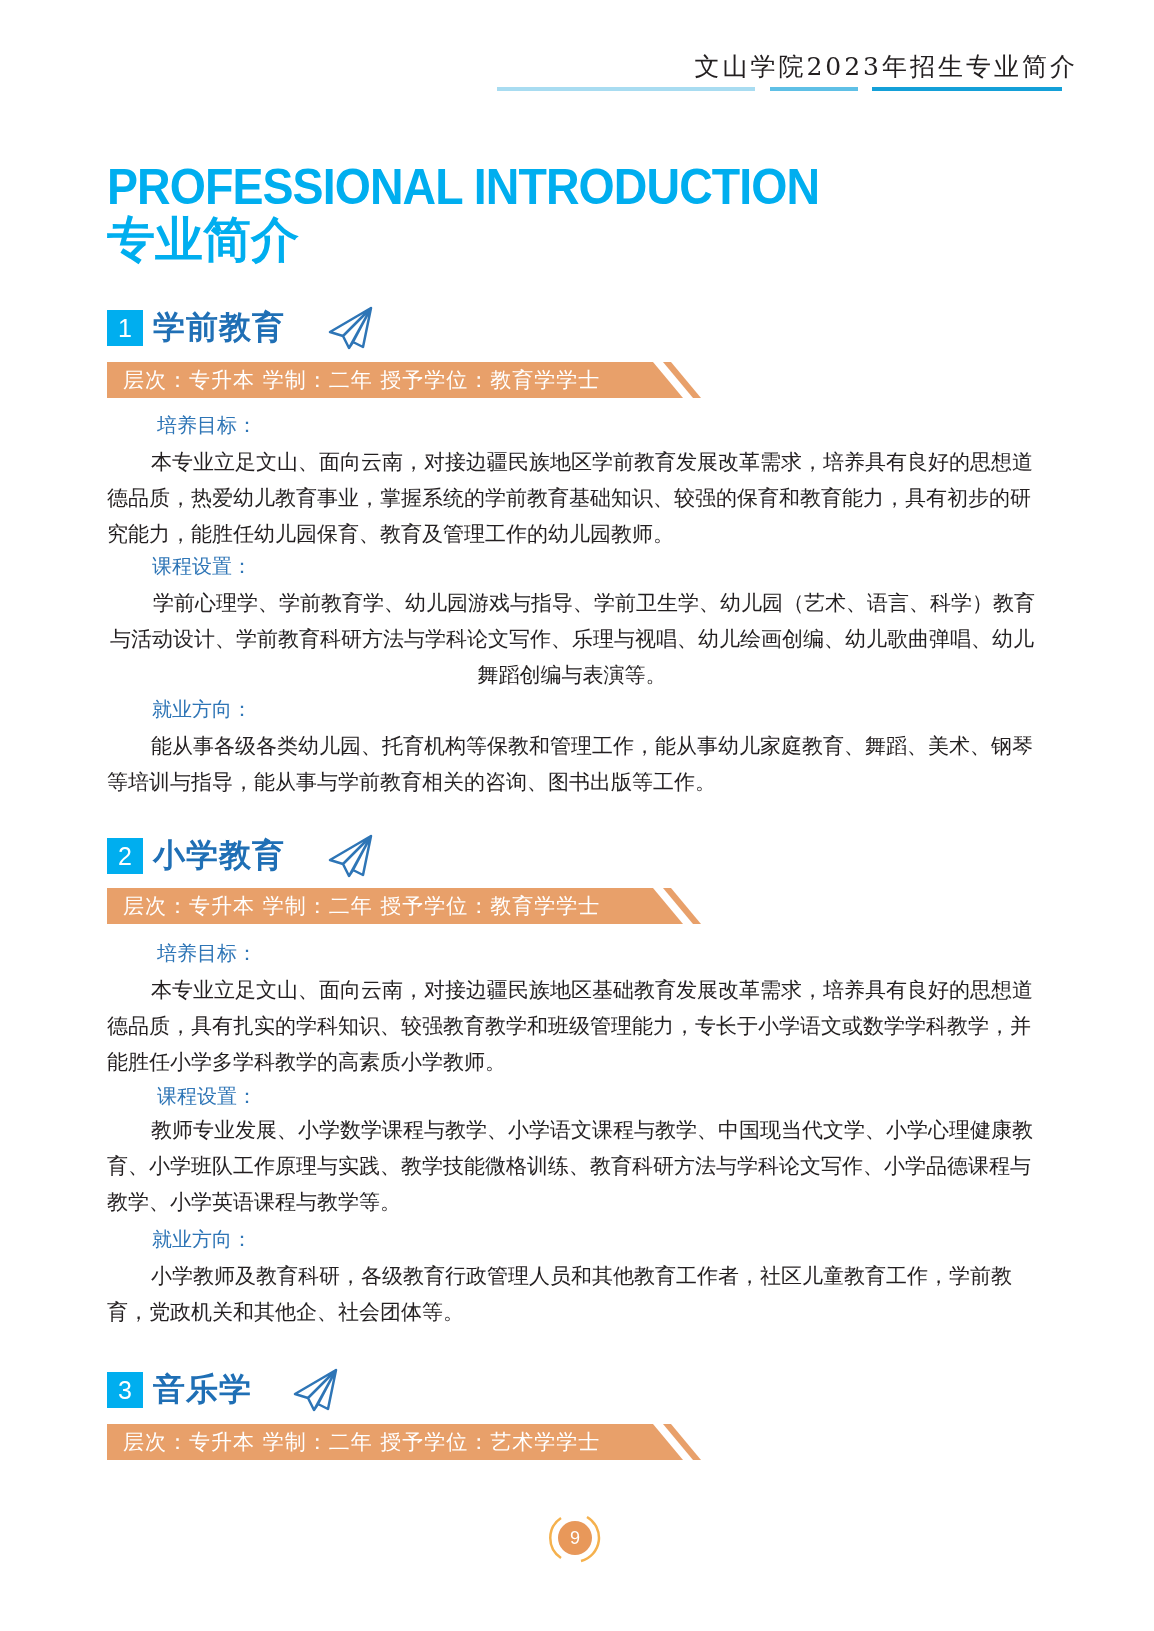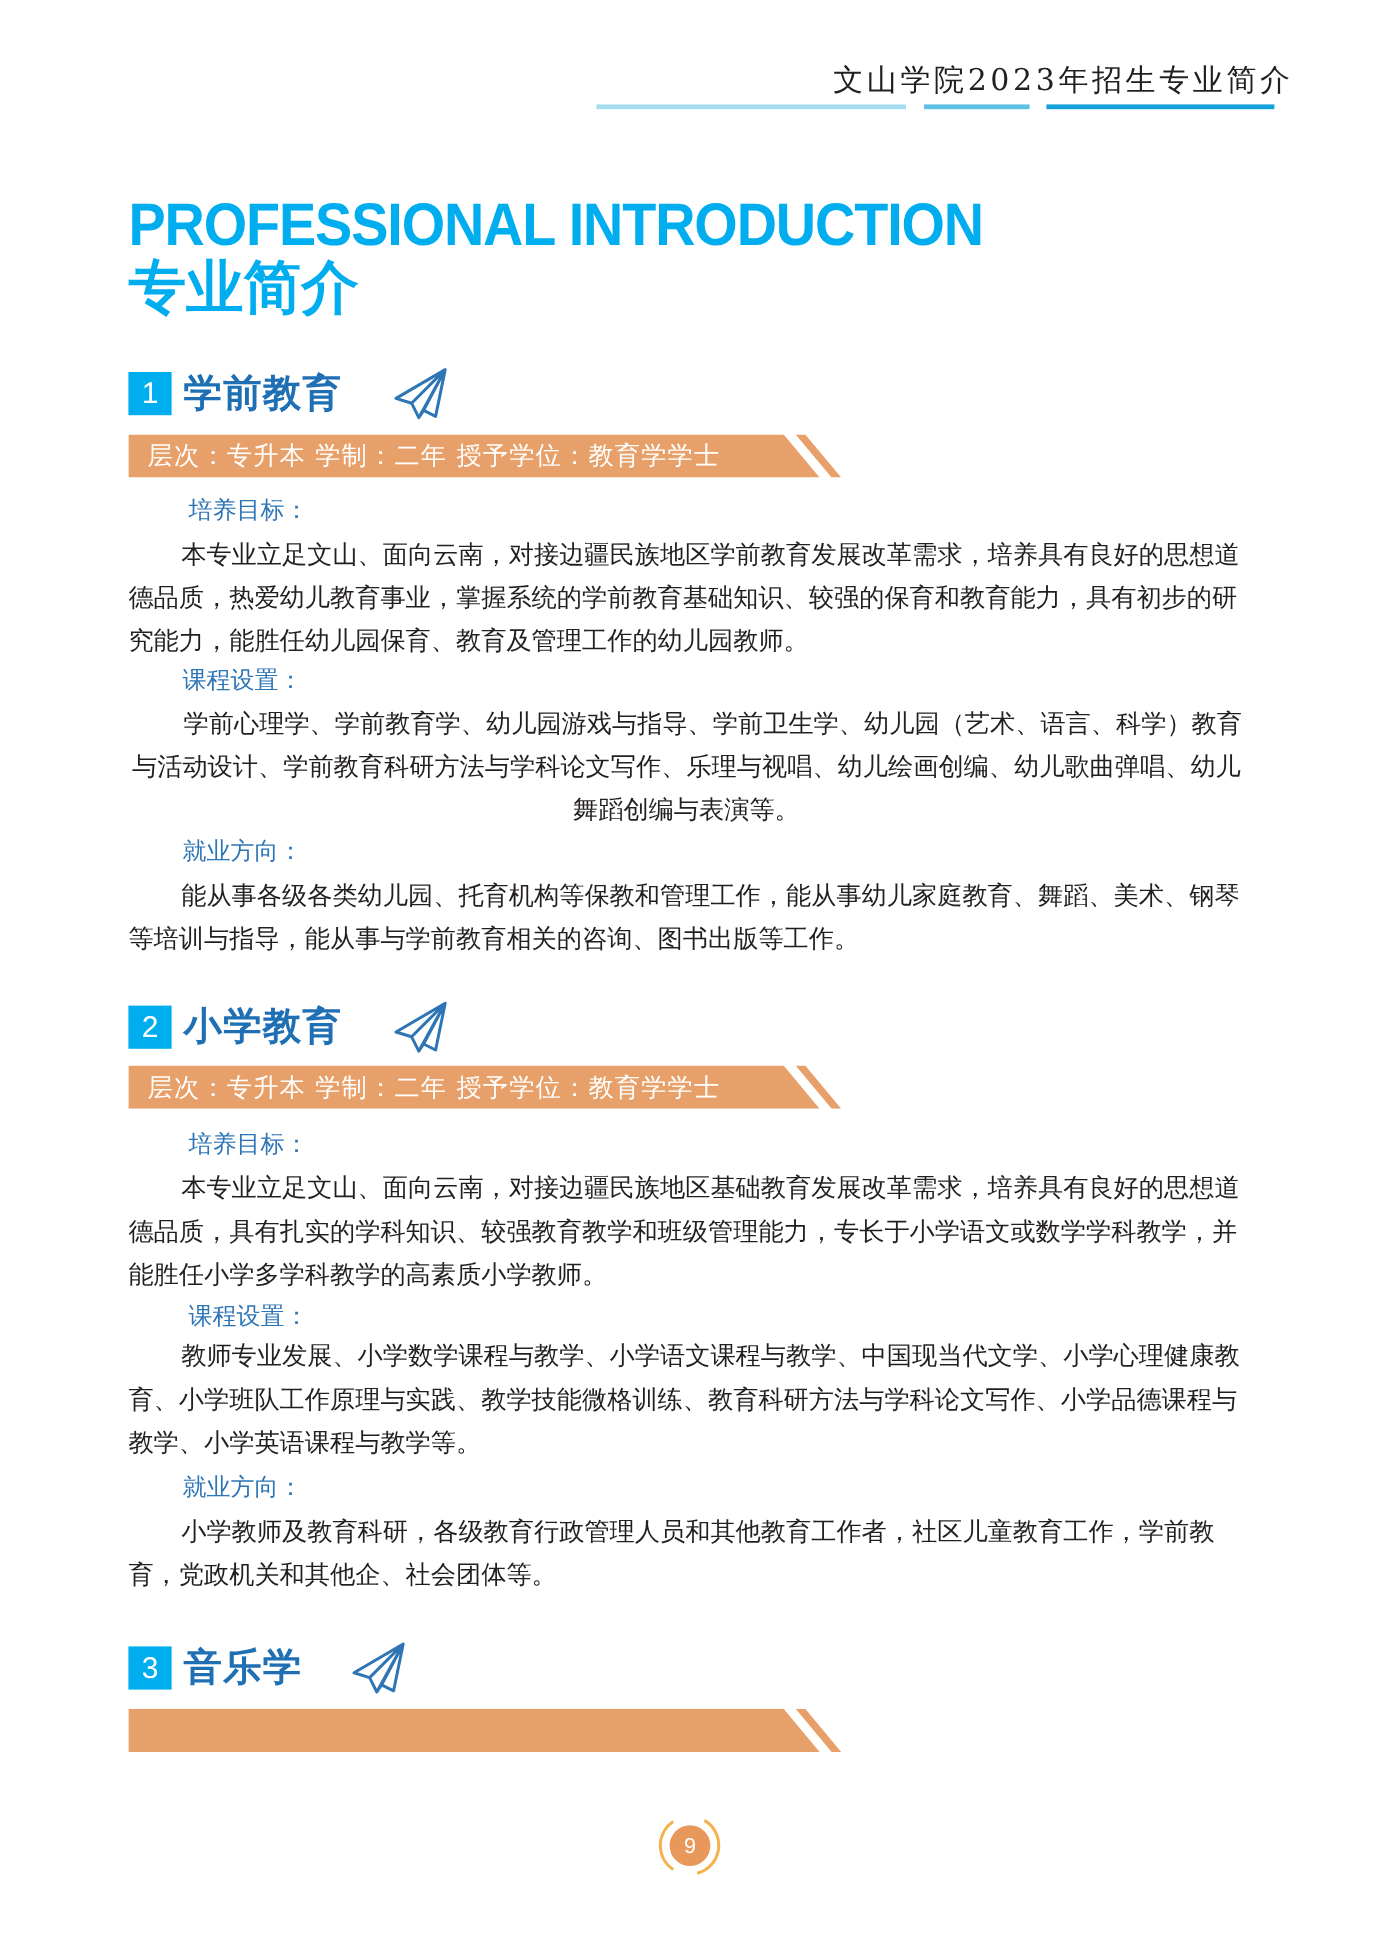--- a/index.html
+++ b/index.html
@@ -93,20 +93,21 @@
   <div class="sec-name">音乐学</div>
   <svg class="plane" style="margin-left:40px;" viewBox="0 0 46 44">
     <path d="M44 2 L3 26 L16 30 L22 42 L26 36 L36 41 Z M44 2 L16 30 M44 2 L22 42 M44 2 L26 36" fill="none" stroke="#2e75b6" stroke-width="2.5" stroke-linejoin="round"></path>
   </svg>
 </div>
 <div class="band" style="top:1424px;">
   <svg width="600" height="36">
     <polygon points="0,0 546,0 576,36 0,36" fill="#e8a06a"></polygon>
     <polygon points="556,0 564,0 594,36 586,36" fill="#e8a06a"></polygon>
   </svg>
+  <div class="band-text">层次：专升本  学制：二年   授予学位：艺术学学士</div>
 </div>
 
 <div class="page-num">
   <svg width="56" height="56" viewBox="0 0 56 56">
     <circle cx="28" cy="28" r="17" fill="#e8985a"></circle>
     <path d="M14 8 A24 24 0 0 0 14 48" fill="none" stroke="#f5b14d" stroke-width="2.5"></path>
     <path d="M40 7 A24 24 0 0 1 34 51" fill="none" stroke="#f5b14d" stroke-width="2.5"></path>
   </svg>
   <div class="page-num-text">9</div>
 </div>

